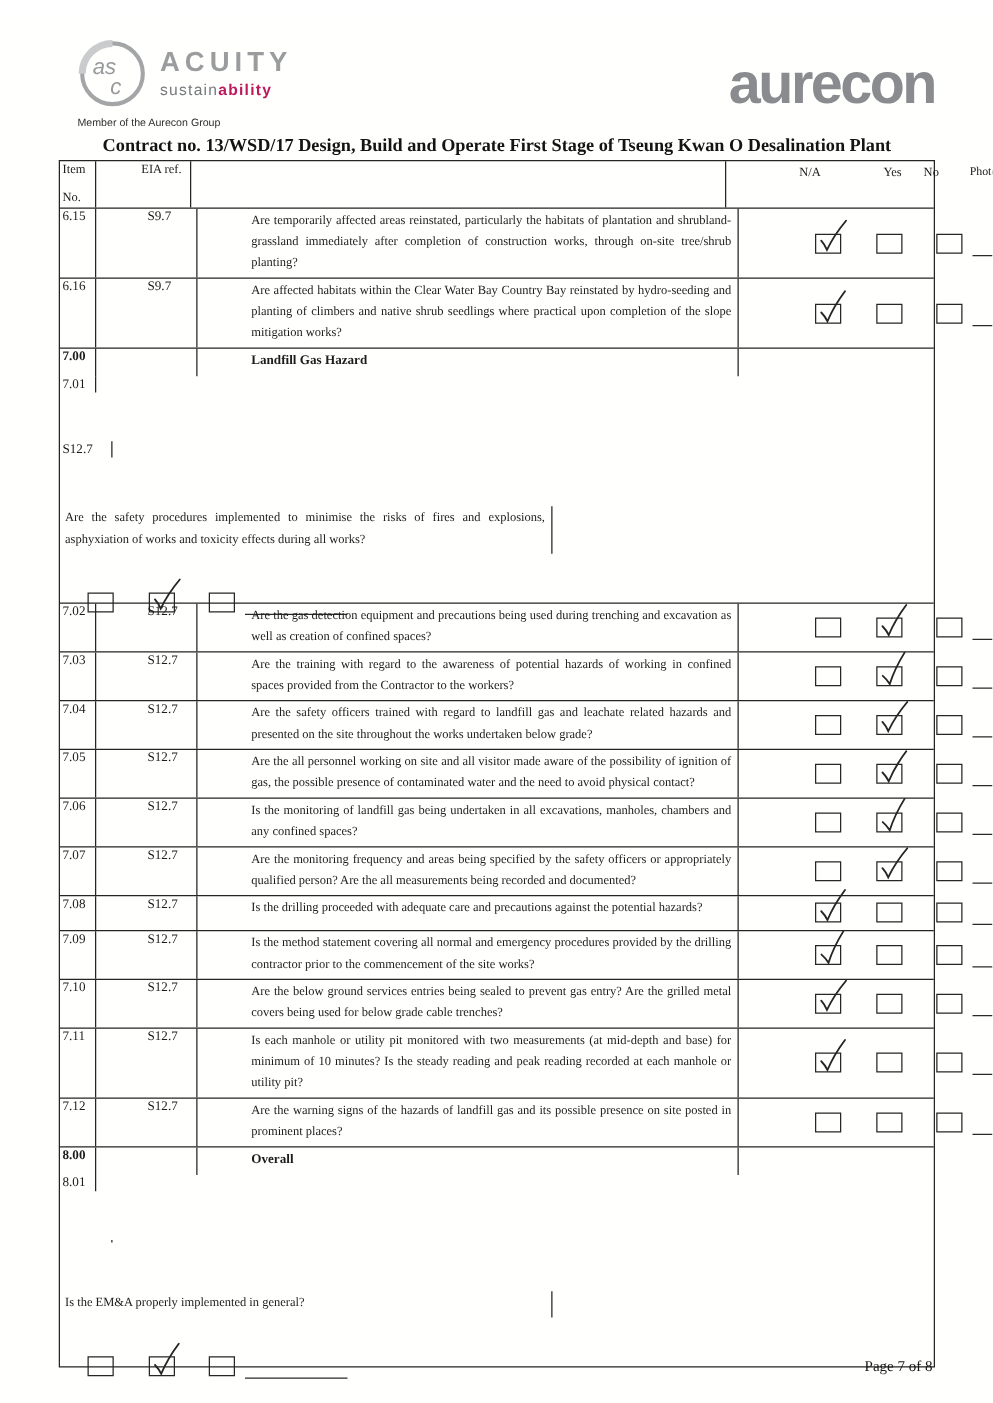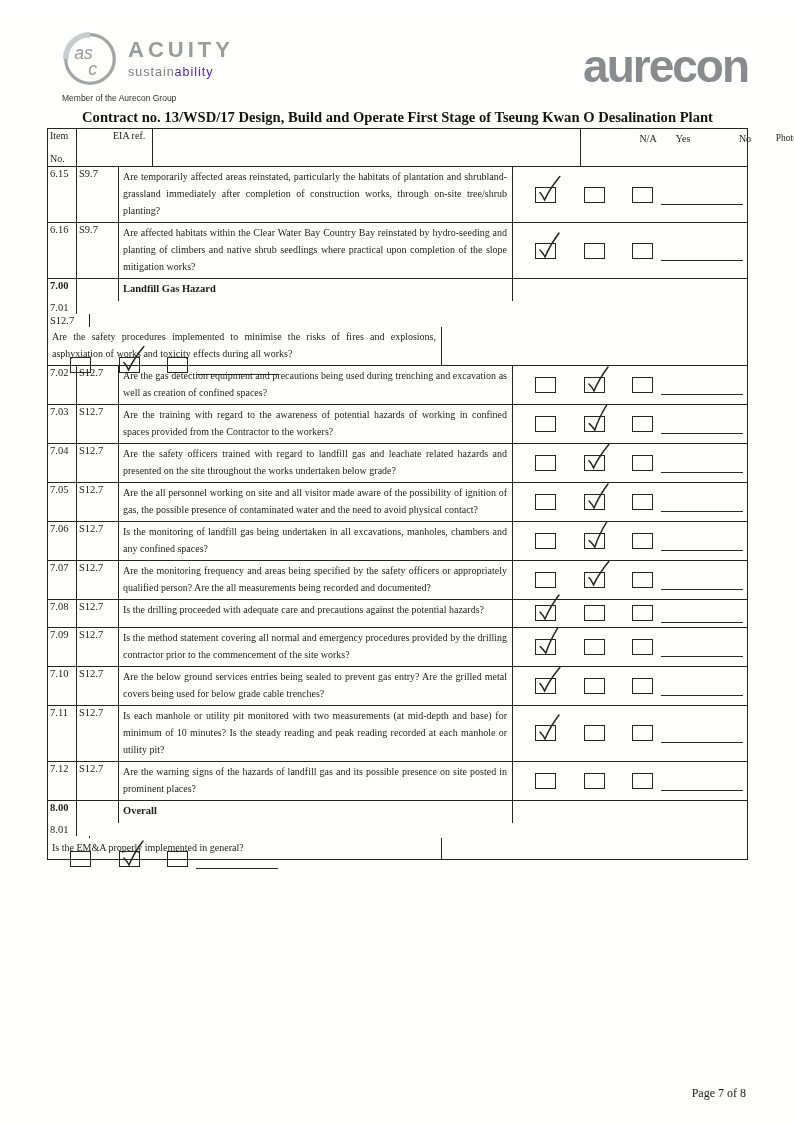--- a/index.html
+++ b/index.html
@@ -14,45 +14,45 @@
     overflow: hidden;
   }
   
   .hdr { display:flex; justify-content:space-between; align-items:flex-start; padding:16px 46px 0 62px; }
   .logo-left { display:grid; grid-template-columns:56px auto; column-gap:10px; }
   .logo-mark { width:56px; height:56px; }
   .logo-textblock { padding-top:6px; font-family:"Liberation Sans", sans-serif; }
   .acuity-name { font-size:22px; letter-spacing:4px; font-weight:600; color:#9a9c9e; }
   .acuity-sub { font-size:12.5px; letter-spacing:1px; margin-top:2px; }
   .acuity-sub .p1 { color:#77797c; }
-  .acuity-sub .p2 { color:#4c1d95; }
+  .acuity-sub .p2 { color:#be185d;font-weight:bold; }
   .acuity-member { grid-column:1 / 3; font-size:8.5px; color:#2f2f2f; margin-top:6px; font-family:"Liberation Sans", sans-serif; }
   .aurecon-word {
     font-family:"Liberation Sans", sans-serif;
     font-size:46px; font-weight:800; color:#898b8e;
     letter-spacing:-2px; line-height:1; margin-top:12px;
   }
   
   .doc-title {
     margin:6px 0 2px 47px; width:701px;
     text-align:center; font-weight:bold; font-size:14.6px;
     color:#141414;
   }
   
   .ctable { margin:0 46px 0 47px; width:701px; border:1.6px solid #242424; }
   .thead { display:flex; height:37px; font-size:10px;gap:34px; }
   .h-item { width:29px; border-right:1px solid #242424; display:flex; flex-direction:column; justify-content:space-between; padding:1px 2px 2px 2px; }
   .h-ref { width:42px; border-right:1px solid #242424; padding:1px 2px; font-size:10px; }
   .h-q { width:394px; border-right:1px solid #242424; }
   .h-checks { flex:1; position:relative; }
   .h-lab { position:absolute; top:4px; transform:translateX(-50%); white-space:nowrap; }
-  .h-na { left:33px; } .h-yes { left:68px; } .h-no { left:130px; }
+  .h-na { left:33px; } .h-yes { left:99px; } .h-no { left:130px; }
   .h-remarks { left:190px; font-size:9.5px; }
 
-  .row { display:flex; border-top:1px solid #242424; position:relative; }
+  .row { display:flex; border-top:1px solid #242424; position:relative;gap:39px; }
   .row.sub { border-top:none;flex-direction:column; }
   .row:not(.section) { min-height:28px; }
   .c-item { width:29px; border-right:1px solid #242424; padding:1px 1px 1px 2px; font-size:10.5px; }
   .c-ref  { width:42px; border-right:1px solid #242424; padding:1px 2px; font-size:10.5px; }
   .c-q    { width:394px; border-right:1px solid #242424; padding:1px 5px 3px 4px; font-size:10px; line-height:1.7; text-align:justify; }
   .c-checks { flex:1; position:relative; }
   .section .c-item { font-weight:bold; }
   .section .c-q { font-weight:bold; text-align:left; font-size:10.5px; }
 
   .box { position:absolute; width:21px; height:16px; border:1.5px solid #262626; top:50%; transform:translateY(-50%); background:transparent; }

